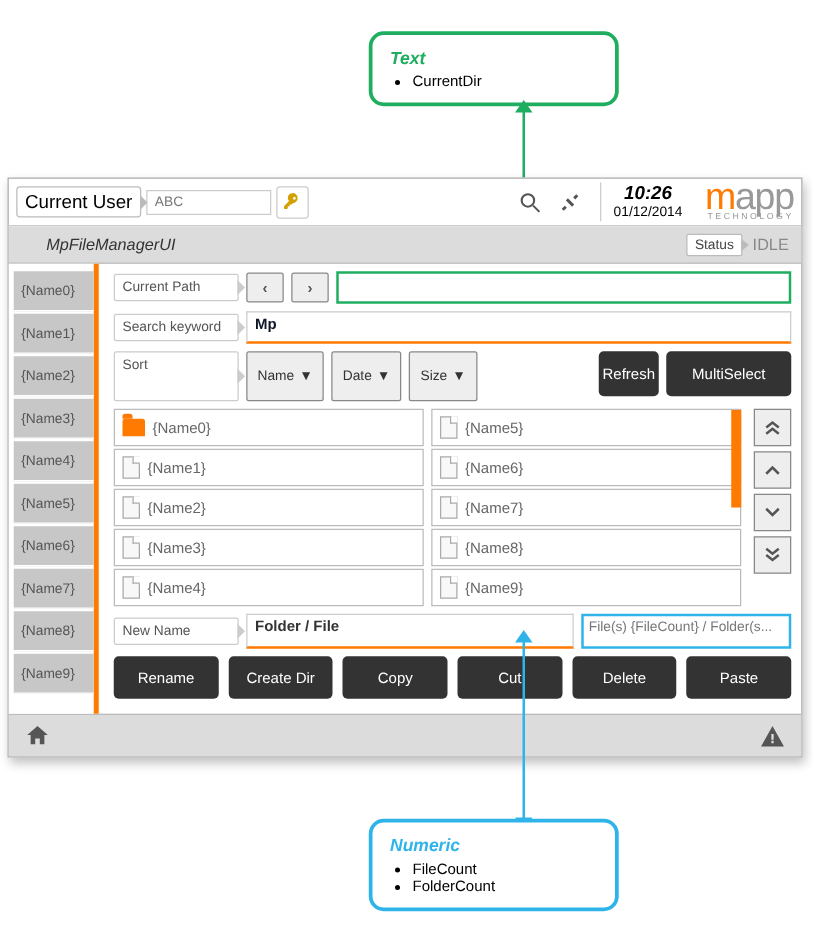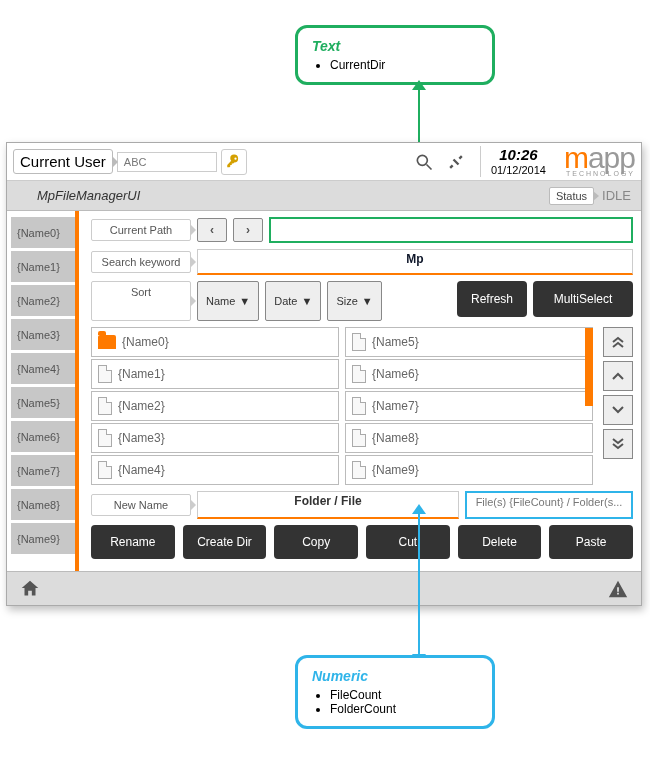--- a/index.html
+++ b/index.html
@@ -194,21 +194,20 @@
     color:#555;
     display:flex;align-items:center;
     padding-left:6px;
     font-size:11px;
     margin-left:4px;
     border-bottom:1px solid #fff;
   }
   .main-col {
     flex:1;
     padding: 6px 8px 8px 12px;
-    text-align: center;
   }
   .row { display:flex; align-items:center; gap:6px; margin-bottom:6px;}
   .row-label {
     width:100px;
     font-size:11px;
     color:#555;
     position:relative;
     border:1px solid #ccc;
     border-radius:2px;
     padding:4px 6px;
@@ -231,21 +230,21 @@
   }
   .sort-btn {
     height:40px; padding:0 8px; border:1px solid #888; background:#eee; border-radius:2px;
     display:flex;align-items:center;gap:4px;font-size:11px;color:#333;
   }
   .dark-btn {
     height:36px; padding:0 14px; background:#333; color:#fff; border:none; border-radius:4px;
     font-size:12px;
     display:flex;align-items:center;justify-content:center;
   }
-  .refresh-btn { width:70px;}
+  .refresh-btn { width:48px;}
   .multisel-btn { width:100px;}
 
   
   .file-grid { position: relative; display:flex; gap:6px; margin-bottom:6px;}
   .file-col { flex:1; display:flex; flex-direction:column; gap:2px;}
   .file-item {
     height:30px; border:1px solid #bbb; display:flex;align-items:center; gap:6px; padding:0 6px;
     font-size:12px; color:#666;
   }
   .folder-icon {

